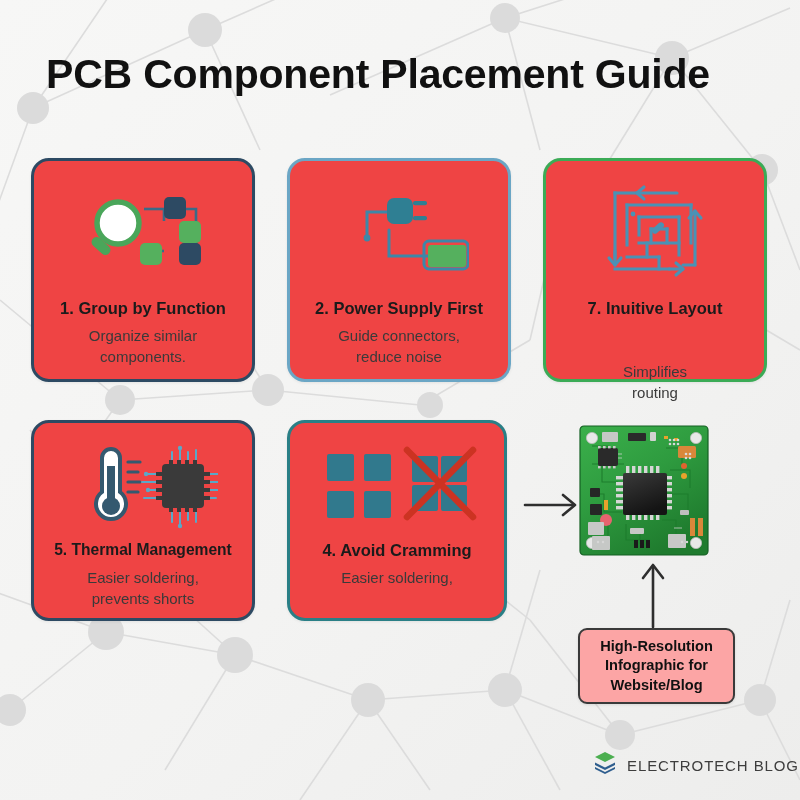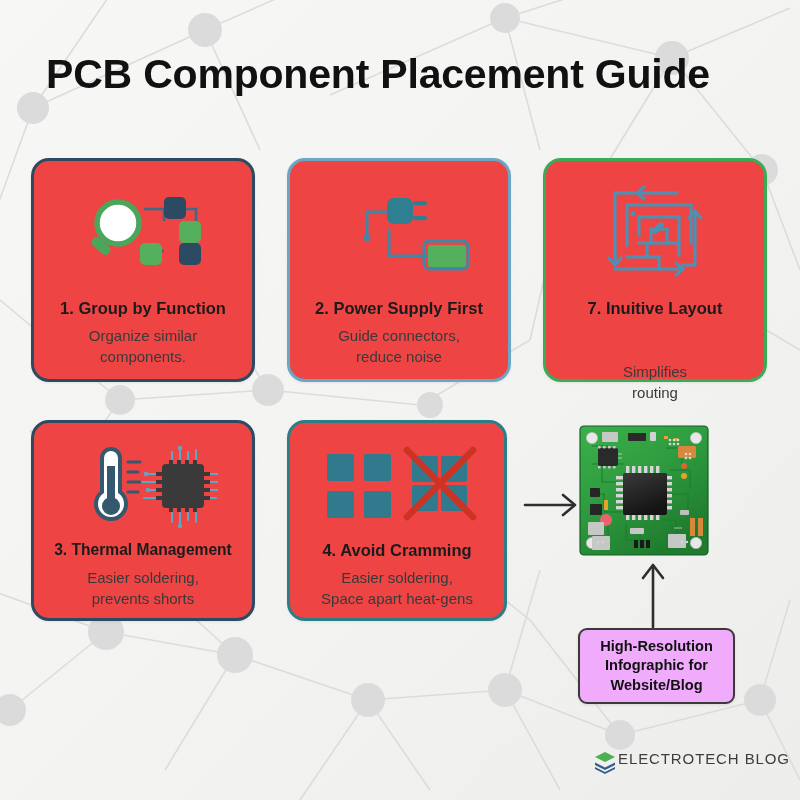--- a/index.html
+++ b/index.html
@@ -54,29 +54,29 @@
   #card-5 .c-sub{top:144px;}
   #card-4 .icon-wrap{top:18px;height:92px;}
   #card-5 .icon-wrap{top:18px;height:92px;}
 
   #pcb-board{position:absolute;left:578px;top:424px;width:132px;height:133px;}
   #arrow-right{position:absolute;left:522px;top:492px;width:60px;height:26px;}
   #arrow-up{position:absolute;left:640px;top:562px;width:26px;height:68px;}
 
   #callout{
     position:absolute;left:578px;top:628px;width:157px;height:76px;
-    background:#f0abfc;border:2.5px solid #3a3a3a;border-radius:9px;
+    background:#fca5a5;border:2.5px solid #3a3a3a;border-radius:9px;
     box-sizing:border-box;display:flex;align-items:center;justify-content:center;
     box-shadow:0 1px 3px rgba(0,0,0,0.10);
   }
   #callout .co-text{
     font-size:14.6px;font-weight:bold;color:#111;text-align:center;line-height:1.33;
   }
 
-  #footer{position:absolute;left:592px;top:750px;display:flex;align-items:flex-start;}
+  #footer{position:absolute;left:592px;top:750px;display:flex;align-items:flex-end;gap:9px;}
   #footer .brand{font-size:15px;color:#3d3d3d;letter-spacing:0.9px;}
 </style>
 </head>
 <body>
 
 <svg id="bg-net" viewBox="0 0 800 800">
   <defs>
     <linearGradient id="bgGrad" x1="0" y1="0" x2="1" y2="1">
       <stop offset="0%" stop-color="#f7f7f6"></stop>
       <stop offset="55%" stop-color="#f3f3f2"></stop>
@@ -299,21 +299,21 @@
               <rect x="88" y="52" width="8" height="4"></rect>
             <rect x="134" y="28" width="8" height="4"></rect>
               <rect x="134" y="36" width="8" height="4"></rect>
             <rect x="134" y="44" width="8" height="4"></rect>
               <rect x="134" y="52" width="8" height="4"></rect>
           </g>
           <rect x="94" y="20" width="42" height="44" rx="4" fill="#3a3a3a"></rect>
         </g>
       </svg>
     </div>
-    <div class="c-title">3. Thermal Management</div>
+    <div class="c-title">5. Thermal Management</div>
     <div class="c-sub">
       <div>Easier soldering,</div>
       <div>prevents shorts</div>
     </div>
   </div>
 
   <div class="card" id="card-4">
     <div class="icon-wrap">
       <svg width="160" height="86" viewBox="0 0 160 86">
         <g fill="#31798d">
@@ -330,21 +330,20 @@
         </g>
         <g stroke="#cc3322" stroke-width="6.5" stroke-linecap="round">
           <path d="M90,6 L156,73"></path>
           <path d="M156,6 L90,73"></path>
         </g>
       </svg>
     </div>
     <div class="c-title">4. Avoid Cramming</div>
     <div class="c-sub">
       <div>Easier soldering,</div>
-      <div>Space apart heat-gens</div>
     </div>
   </div>
 
   <svg id="arrow-right" viewBox="0 0 60 26">
     <g stroke="#2e2e2e" stroke-width="2.6" fill="none" stroke-linecap="round" stroke-linejoin="round">
       <path d="M3,13 L52,13"></path>
       <path d="M41,3 L53,13 L41,23"></path>
     </g>
   </svg>
 

